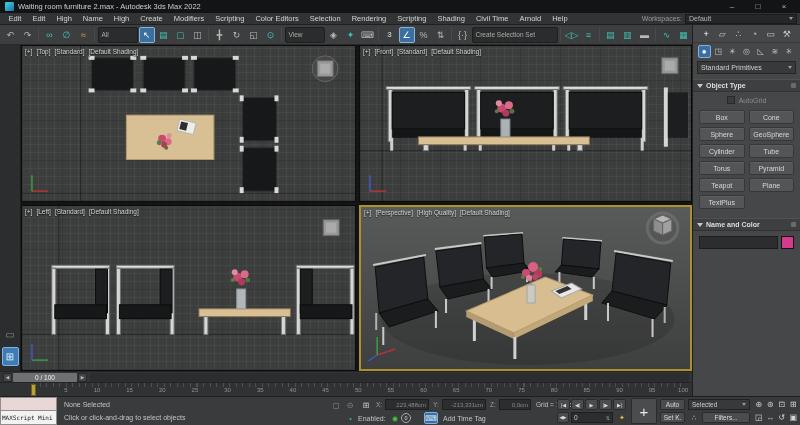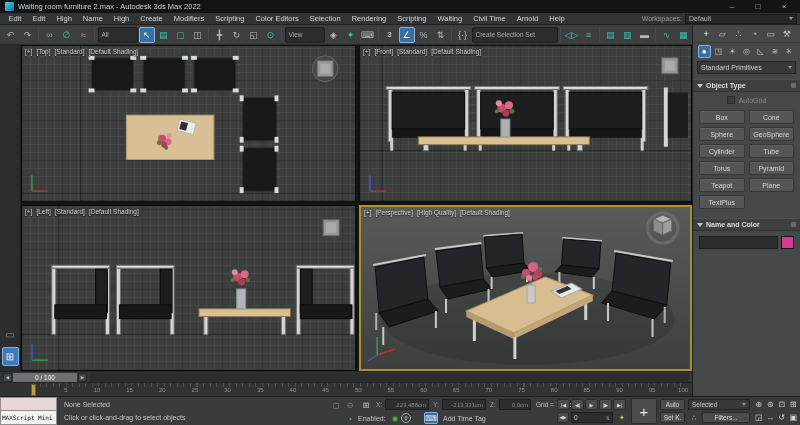--- a/index.html
+++ b/index.html
@@ -144,21 +144,21 @@
         <span class="menu-item">High</span>
         <span class="menu-item">Name</span>
         <span class="menu-item">High</span>
         <span class="menu-item">Create</span>
         <span class="menu-item">Modifiers</span>
         <span class="menu-item">Scripting</span>
         <span class="menu-item">Color Editors</span>
         <span class="menu-item">Selection</span>
         <span class="menu-item">Rendering</span>
         <span class="menu-item">Scripting</span>
-        <span class="menu-item">Waiting</span>
+        <span class="menu-item">Shading</span>
         <span class="menu-item">Civil Time</span>
         <span class="menu-item">Arnold</span>
         <span class="menu-item">Help</span>
       </div>
     <span class="ws-label">Workspaces:</span>
     <div class="ws-dd">
       <span>Default</span>
       <span class="caret"></span>
     </div>
   </div>

